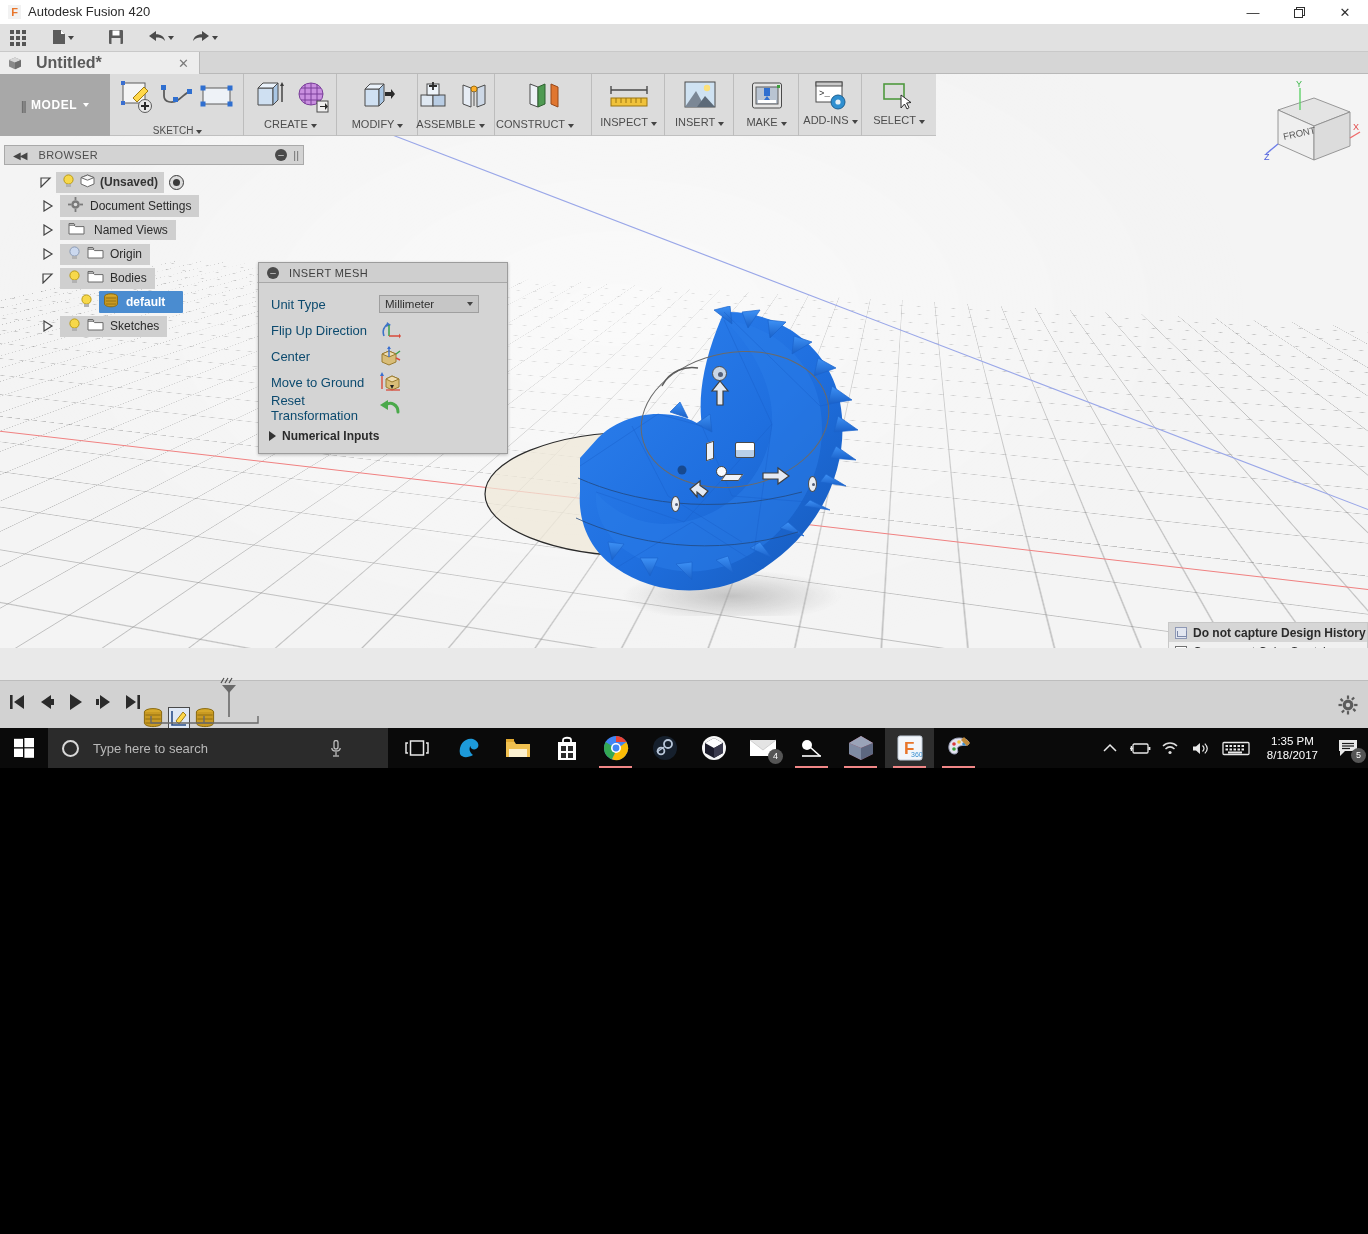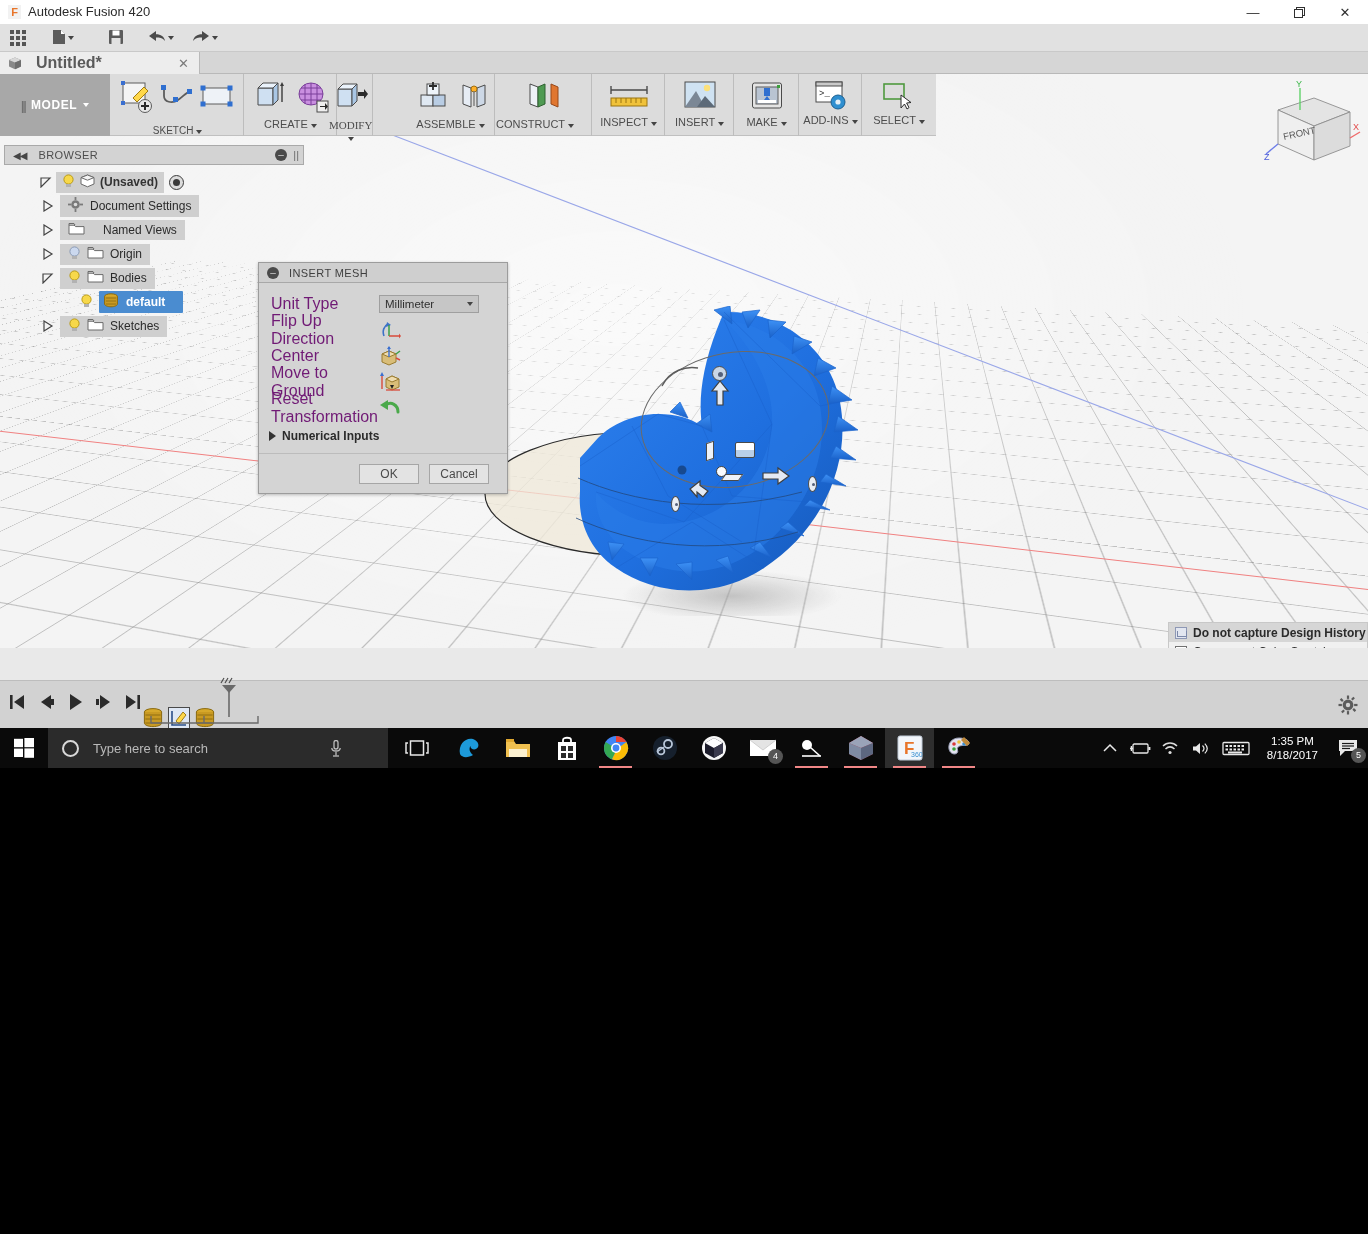--- a/index.html
+++ b/index.html
@@ -96,21 +96,21 @@
   
   #dlg { position:absolute; left:258px; top:262px; width:250px; background:#d4d4d4;
          border:1px solid #9c9c9c; box-shadow:0 1px 3px rgba(0,0,0,.25); }
   #dlg .dhead { height:20px; background:#cfcfcf; border-bottom:1px solid #a8a8a8; display:flex;
                 align-items:center; }
   #dlg .dhead .m { margin-left:8px; width:12px;height:12px;border-radius:50%;background:#4a4a4a;
                    color:#cfcfcf;font-size:10px;line-height:11px;text-align:center;}
   #dlg .dhead .t { margin-left:10px; font-size:11px; color:#3f3f3f; letter-spacing:.4px; }
   #dlg .dbody { background:#d4d4d4; padding:8px 0 4px 0; }
   .drow { height:26px; display:flex; align-items:center; }
-  .drow .dl { width:120px; padding-left:12px; font-size:16px; color:#701a75; }
+  .drow .dl { width:120px; padding-left:12px; font-size:13px; color:#0c4a6e; }
   .combo { width:100px; height:18px; background:#c6c6c6; border:1px solid #9f9f9f; display:flex;
            align-items:center; justify-content:space-between; padding:0 5px; font-size:11.5px; color:#303030;}
   .dicon { width:22px; height:20px; position:relative; }
   .dnum { display:flex; align-items:center; gap:6px; padding:8px 0 6px 10px; font-size:12px;
           font-weight:bold; color:#2b2b2b; }
   .dnum .tri2 { width:0;height:0;border-top:5px solid transparent;border-bottom:5px solid transparent;
                 border-left:7px solid #333; }
   #dlg .dfoot { border-top:1px solid #bcbcbc; background:#d4d4d4; height:40px; position:relative; }
   .dbtn { position:absolute; top:10px; height:20px; width:60px; background:#e3e3e3; border:1px solid #a6a6a6;
           font-size:12px; color:#4a4a4a; display:flex; align-items:center; justify-content:center; }
@@ -424,21 +424,21 @@
           <span style="font-size:12px;">Document Settings</span>
         </span>
       </div>
 
       <div class="trow" style="padding-left:38px;">
         <span class="tri" style="position:absolute;left:38px;">
           <svg width="12" height="12">
               <polygon points="2,1 10,6 2,11" fill="none" stroke="#444" stroke-width="1.2"></polygon>
             </svg>
         </span>
-        <span class="rowbg" style="display:flex;align-items:center;gap:18px;padding:2px 8px;margin-left:18px;">
+        <span class="rowbg" style="display:flex;align-items:center;gap:9px;padding:2px 8px;margin-left:18px;">
           <span>
             <svg width="17" height="13" viewBox="0 0 17 13">
                 <path d="M1 3 L6 3 L7.5 4.6 L16 4.6 L16 12 L1 12 Z" fill="#fff" stroke="#6a6a6a"></path>
                 <path d="M1 1.5 L6 1.5 L7 3 L1 3 Z" fill="#fff" stroke="#6a6a6a"></path>
               </svg>
           </span>
           <span style="font-size:12px;">Named Views</span>
         </span>
       </div>
 
@@ -590,24 +590,20 @@
             <svg width="22" height="20" viewBox="0 0 22 20">
               <path d="M19 14 C19 7 12 3 7 7" stroke="#4aa94a" stroke-width="3" fill="none" stroke-linecap="round"></path>
               <polygon points="9,2 9,12 1,7" fill="#4aa94a"></polygon>
             </svg>
           </span>
         </div>
         <div class="dnum">
           <span class="tri2"></span>
           <span>Numerical Inputs</span>
         </div>
-      </div>
-      <div class="dfoot">
-        <div class="dbtn ok">OK</div>
-        <div class="dbtn cancel">Cancel</div>
       </div>
     </div>
 
     <div id="opts" style="top:548px;">
       <div class="optrow hl">
         <span class="cb dash"></span>
         <span>Do not capture Design History</span>
       </div>
       <div class="optrow">
         <span class="cb"></span>
@@ -689,21 +685,21 @@
               <polygon points="25,26 30,26 30,23 33,26.5 30,30 30,27 25,27" fill="#2b2b2b"></polygon>
             </svg>
         </span>
       </div>
       <div style="text-align:center;font-size:11px;color:#4d4d4d;margin-top:1px;">
         <span>CREATE</span>
         <span class="caret"></span>
       </div>
     </div>
 
-    <div style="position:absolute;left:329px;top:0;width:44px;height:62px;border-right:1px solid #bdbdbd;font-family:Liberation Serif, serif;">
+    <div style="position:absolute;left:338px;top:0;width:80px;height:62px;border-right:1px solid #bdbdbd;">
       <div style="display:flex;justify-content:center;padding:6px 0 0 0;">
         <span>
           <svg width="34" height="34" viewBox="0 0 34 34">
               <path d="M4 9 L18 9 L18 26 L4 26 Z" fill="#cfe0f2" stroke="#4a4a4a"></path>
               <path d="M4 9 L9 4 L23 4 L18 9 Z" fill="#eaf2fb" stroke="#4a4a4a"></path>
               <path d="M18 9 L23 4 L23 21 L18 26 Z" fill="#a9c6e4" stroke="#4a4a4a"></path>
               <polygon points="24,12 30,12 30,9 34,14 30,19 30,16 24,16" fill="#2b2b2b"></polygon>
             </svg>
         </span>
       </div>

